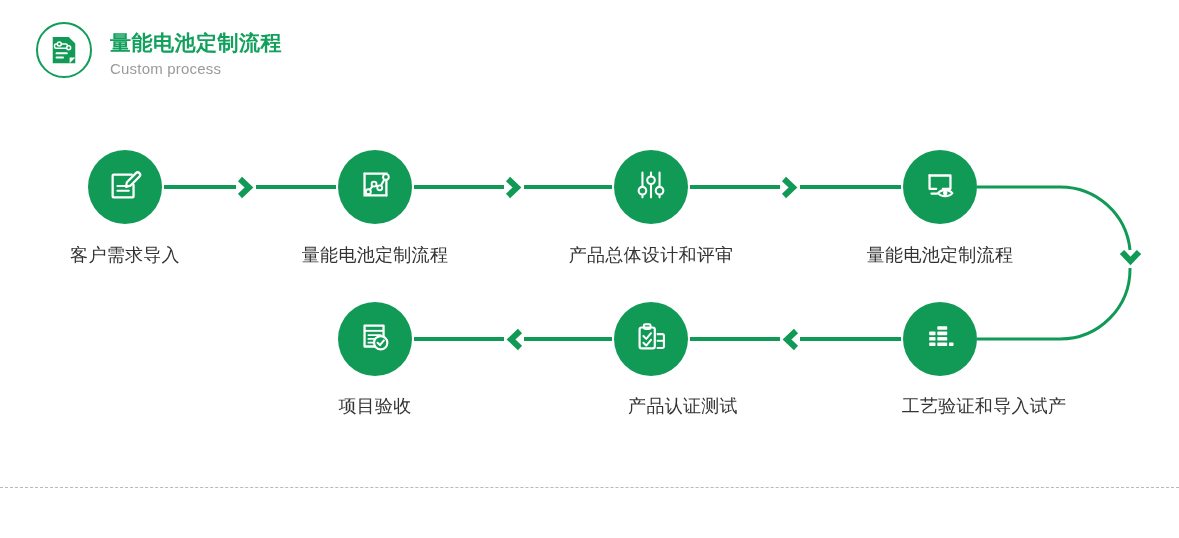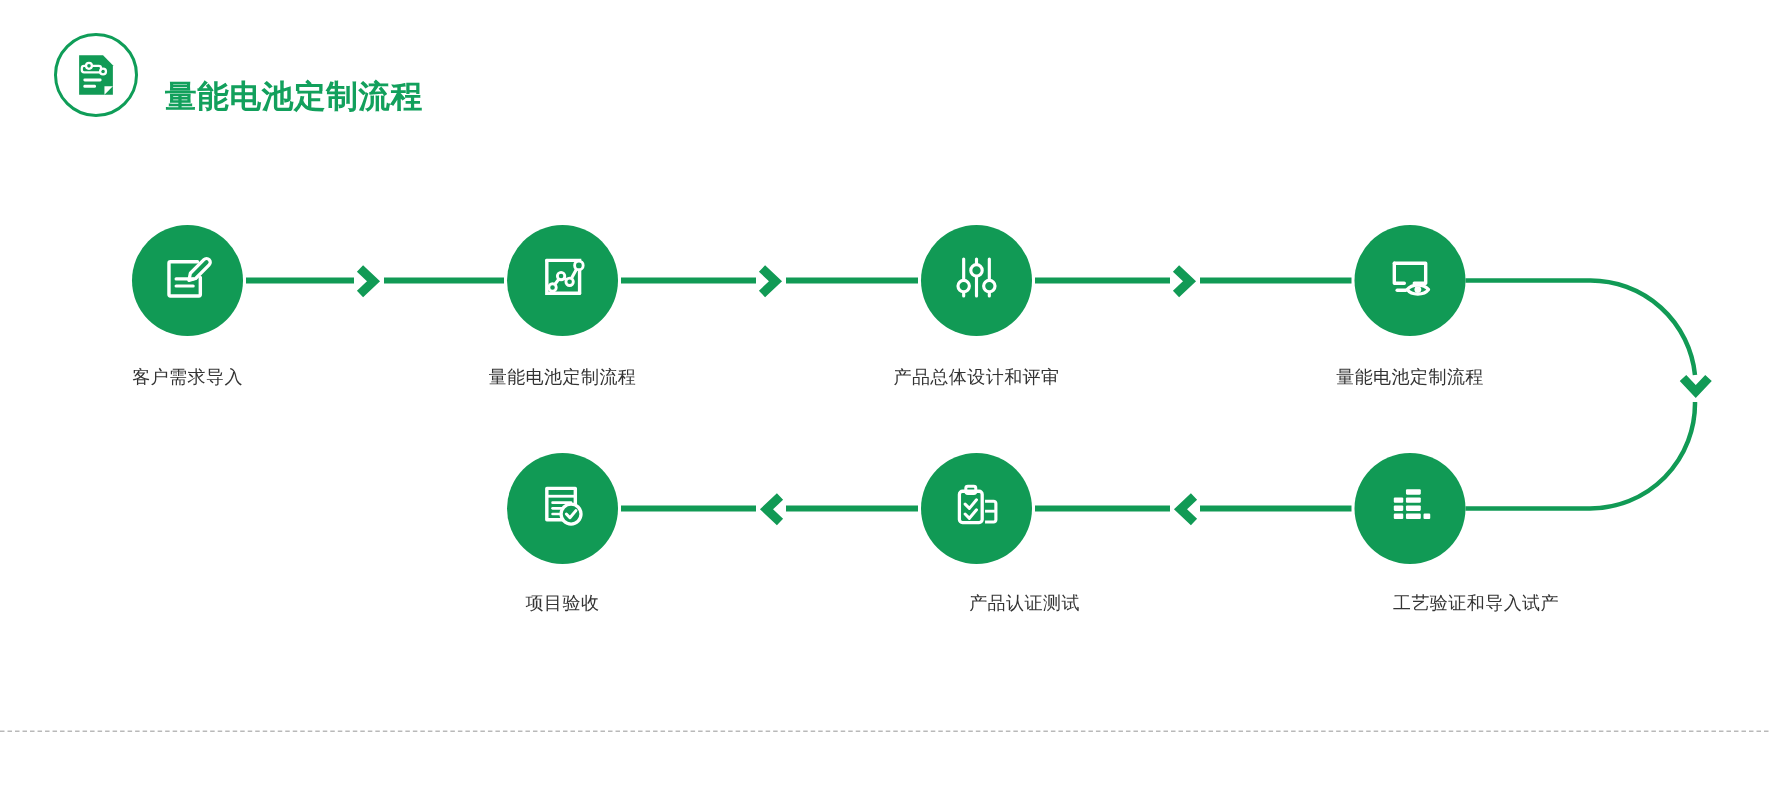--- a/index.html
+++ b/index.html
@@ -76,21 +76,21 @@
     width: 74px;
     height: 74px;
     border-radius: 50%;
     background: #119a55;
     display: flex;
     align-items: center;
     justify-content: center;
   }
   .node-label {
     position: absolute;
-    font-size: 12px;
+    font-size: 18px;
     color: #333333;
     white-space: nowrap;
     text-align: center;
     transform: translateX(-50%);
     letter-spacing: 0.3px;
   }
 
   
   .n1 { left: 88px;  top: 150px; }
   .n2 { left: 338px; top: 150px; }
@@ -133,20 +133,21 @@
         <circle cx="21" cy="13.5" r="2.1"></circle>
         <path d="M13.1 9.5 H18 a1.6 1.6 0 0 1 1.6 1.6 v1"></path>
         <path d="M8.9 9.5 H7.5 a1.6 1.6 0 0 0 -1.6 1.6 v1.4 a1.6 1.6 0 0 0 1.6 1.6 H18.9"></path>
       </g>
       <rect x="7" y="18.5" width="13" height="2.1" rx="1" fill="#ffffff"></rect>
       <rect x="7" y="23" width="9" height="2.1" rx="1" fill="#ffffff"></rect>
     </svg>
   </div>
   <div class="header-text">
     <div class="header-title">量能电池定制流程</div>
+    <div class="header-sub">Custom process</div>
   </div>
 </div>
 
 <div class="flow">
 
   <svg class="flow-svg" width="1179" height="538">
     <g stroke="#119a55" stroke-width="4" fill="none">
 
       <line x1="164" y1="187" x2="236" y2="187"></line>
       <line x1="256" y1="187" x2="336" y2="187"></line>

